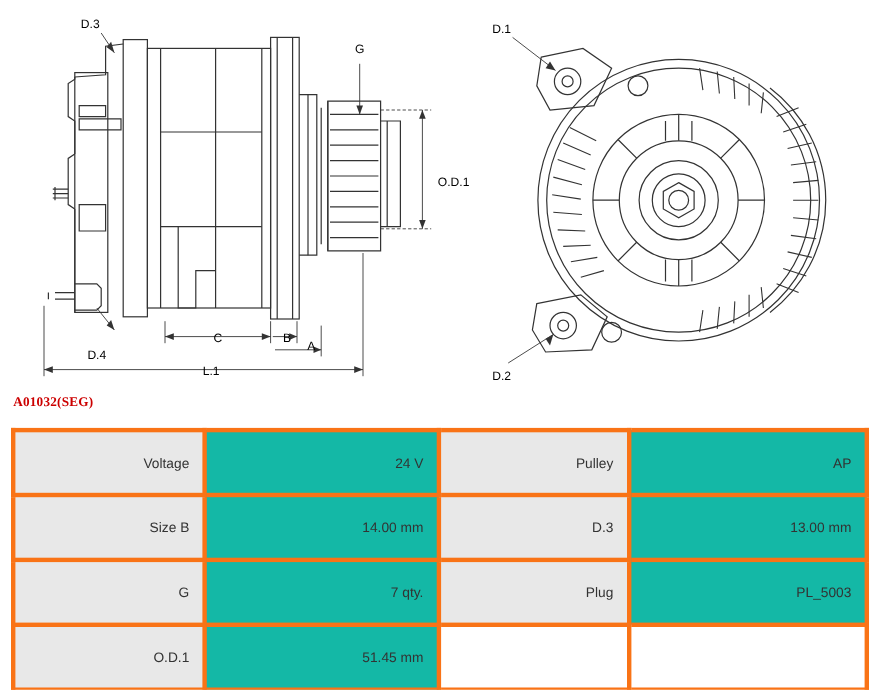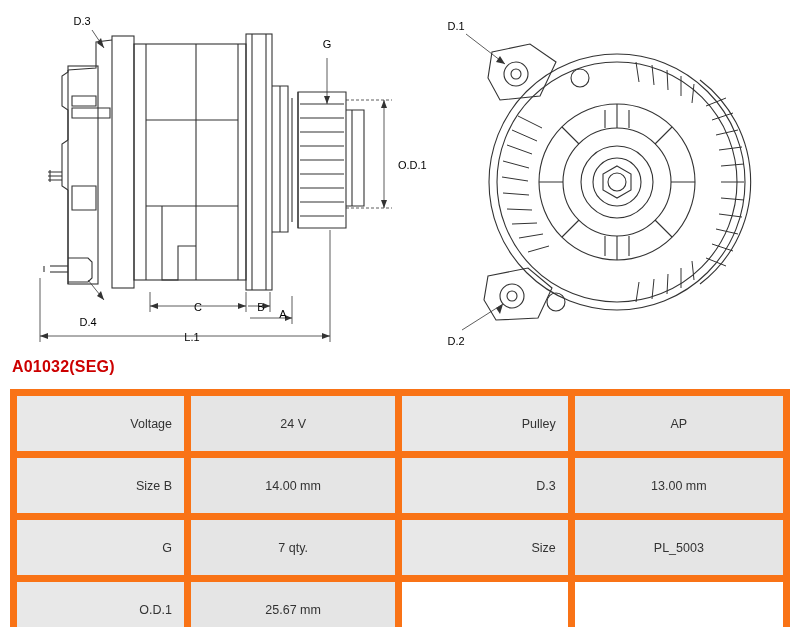--- a/index.html
+++ b/index.html
@@ -24,49 +24,50 @@
     position: absolute;
     left: 0;
     top: 0;
     width: 800px;
     height: 352px;
   }
   .part-title {
     position: absolute;
     left: 12px;
     top: 358px;
-    font-size: 16px;
+    font-size: 12px;
     font-weight: bold;
     color: #cc0000;
     letter-spacing: 0.2px;
+    font-family: Liberation Serif, serif;
   }
   table.specs {
     position: absolute;
     left: 10px;
     top: 389px;
     width: 780px;
     border-collapse: collapse;
     font-size: 12.5px;
   }
   table.specs td {
-    border: 7px solid #f97316;
+    border: 4px solid #f97316;
     height: 31px;
     padding: 12px 12px;
     vertical-align: middle;
     margin-left: 36px;
   }
   td.label {
     background: #e8e8e8;
     text-align: right;
     width: 170px;
     color: #333;
   }
   td.value {
-    background: #e5e5e5;
-    text-align: center;
+    background: #14b8a6;
+    text-align: right;
     width: 220px;
     color: #333;
   }
   td.empty {
     background: #ffffff;
   }
   svg { display: block; }
   text {
     font-family: "Liberation Sans", sans-serif;
     font-size: 11px;
@@ -260,25 +261,25 @@
       </tr>
       <tr>
         <td class="label">Size B</td>
         <td class="value">14.00 mm</td>
         <td class="label">D.3</td>
         <td class="value">13.00 mm</td>
       </tr>
       <tr>
         <td class="label">G</td>
         <td class="value">7 qty.</td>
-        <td class="label">Size</td>
+        <td class="label">Plug</td>
         <td class="value">PL_5003</td>
       </tr>
       <tr>
         <td class="label">O.D.1</td>
-        <td class="value">25.67 mm</td>
+        <td class="value">51.45 mm</td>
         <td class="empty"></td>
         <td class="empty"></td>
       </tr>
     </tbody>
   </table>
 
 </div>
 
 </body></html>

